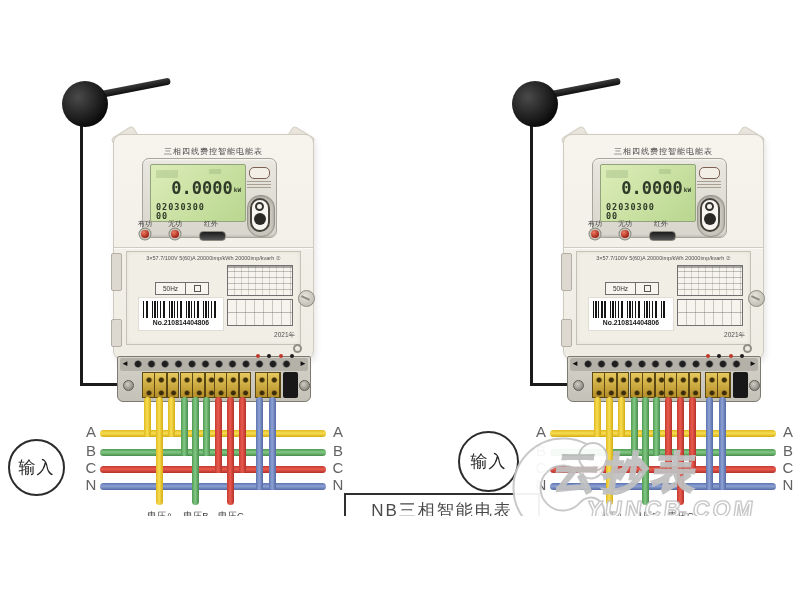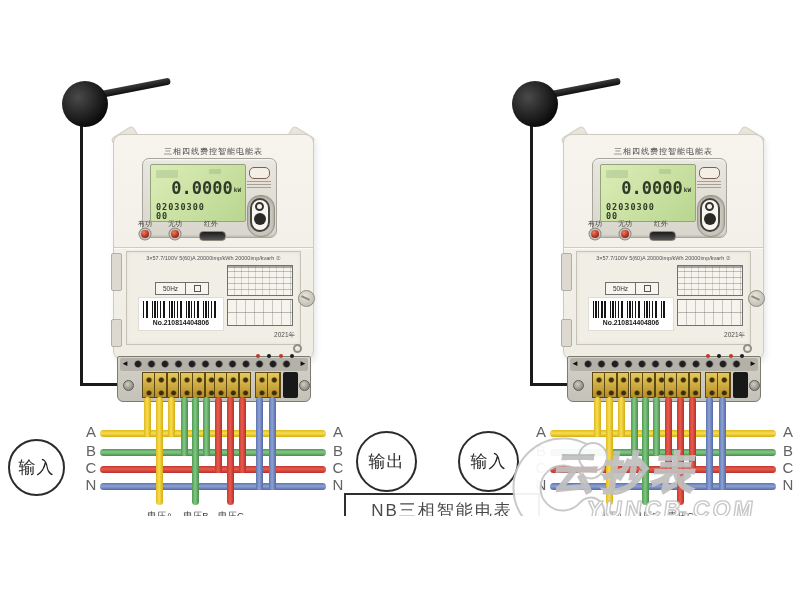--- a/index.html
+++ b/index.html
@@ -303,23 +303,20 @@
     <div class="abs vw vb" style="left:269px;height:93px;"></div>
 
     <div class="abs vlabel" style="left:140px;top:510px;">电压A</div>
     <div class="abs vlabel" style="left:176px;top:510px;">电压B</div>
     <div class="abs vlabel" style="left:211px;top:510px;">电压C</div>
   </div>
 
   <div class="abs circle" style="left:8px;top:439px;width:57px;height:57px;">
     <span>输入</span>
   </div>
-  <div class="abs circle" style="left:356px;top:431px;width:61px;height:61px;">
-    <span>输出</span>
-  </div>
   <div class="abs circle" style="left:458px;top:431px;width:61px;height:61px;">
     <span>输入</span>
   </div>
 
   <div class="abs nbbox" style="left:344px;top:493px;width:196px;height:34px;">
     <span>NB三相智能电表</span>
   </div>
 
   <div class="abs baseline" style="left:0;top:557px;width:800px;height:1px;"></div>
 

